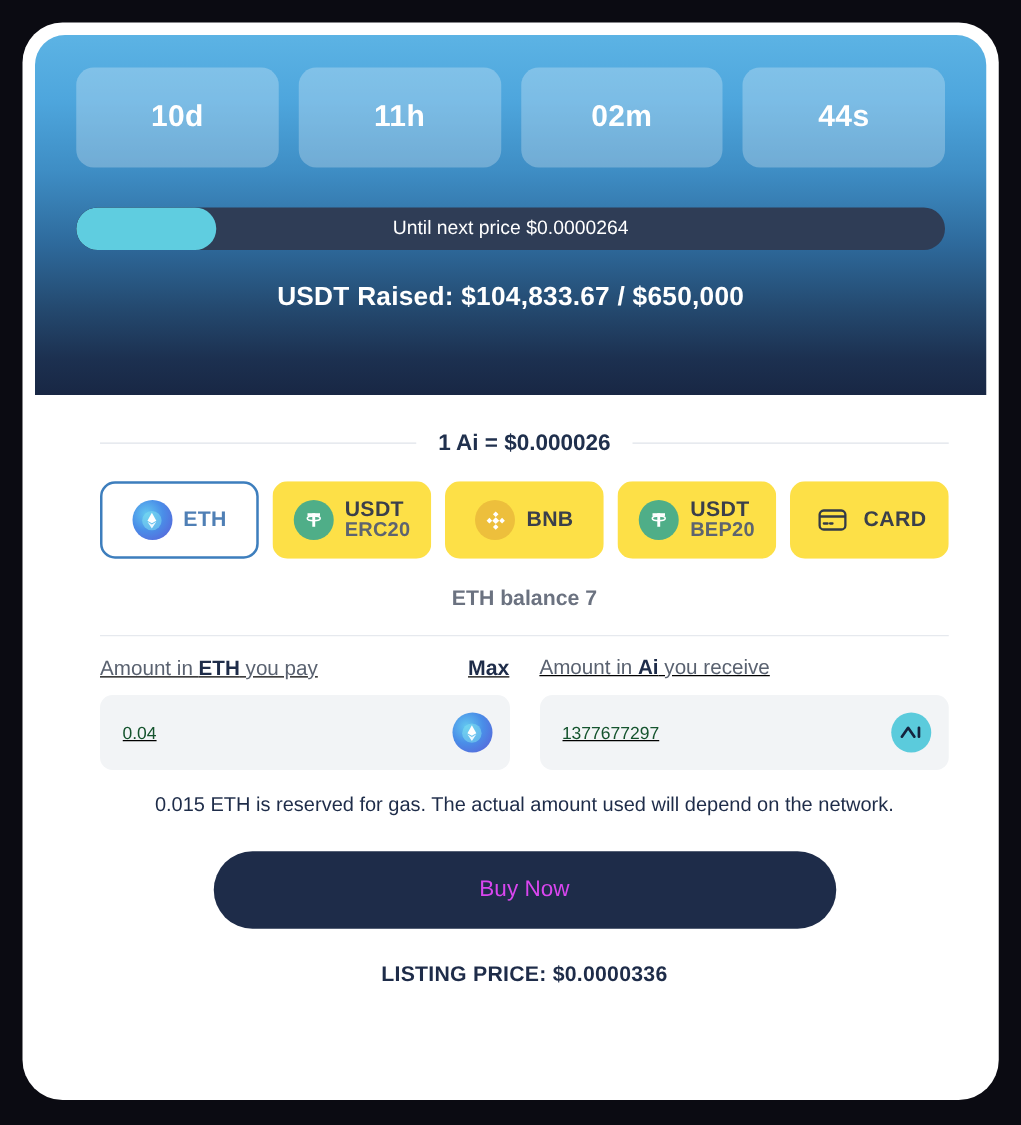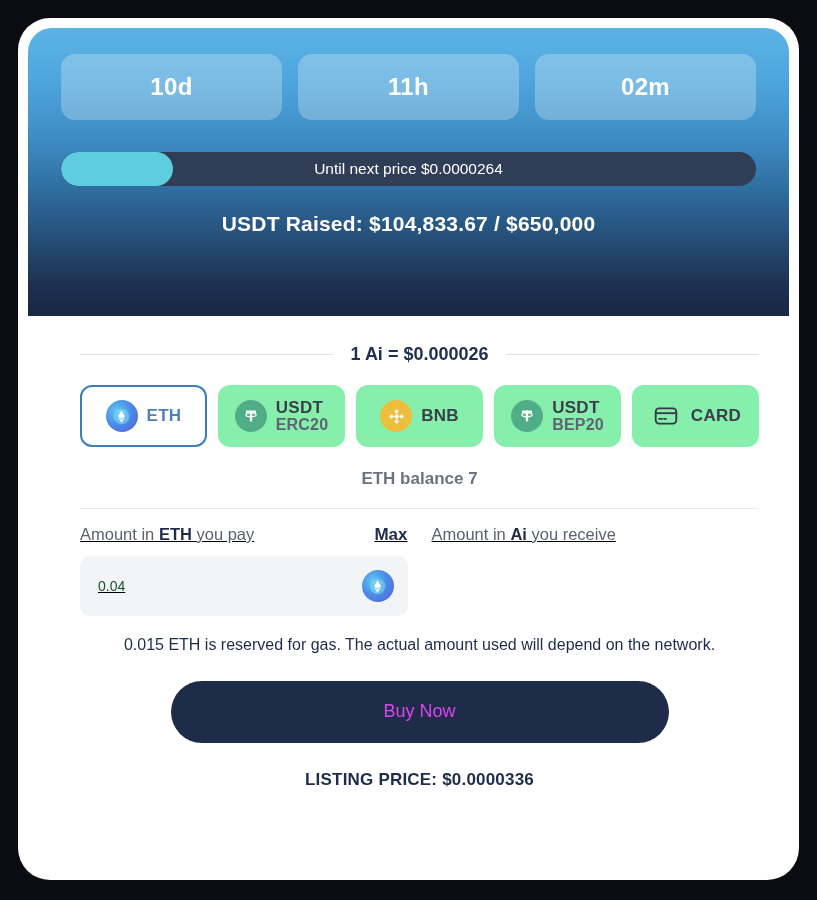--- a/index.html
+++ b/index.html
@@ -44,21 +44,21 @@
     position: relative;
   }
 
   .countdown {
     display: flex;
     gap: 16px;
     justify-content: space-between;
   }
   .cd-box {
     flex: 1;
-    height: 66px;
+    height: 80px;
     border-radius: 14px;
     background: rgba(255,255,255,0.26);
     display: flex;
     align-items: center;
     justify-content: center;
   }
   .cd-box span {
     color: #ffffff;
     font-size: 24px;
     font-weight: bold;
@@ -126,21 +126,21 @@
   
   .chips {
     display: flex;
     gap: 11px;
     justify-content: space-between;
   }
   .chip {
     flex: 1;
     height: 62px;
     border-radius: 12px;
-    background: #86efac;
+    background: #fde047;
     border: 2px solid transparent;
     display: flex;
     align-items: center;
     justify-content: center;
     gap: 9px;
     padding: 0 8px;
     cursor: pointer;
   }
   .chip.selected {
     background: #ffffff;
@@ -264,20 +264,23 @@
 
     <div class="countdown">
       <div class="cd-box">
         <span>10d</span>
       </div>
       <div class="cd-box">
         <span>11h</span>
       </div>
       <div class="cd-box">
         <span>02m</span>
+      </div>
+      <div class="cd-box">
+        <span>44s</span>
       </div>
     </div>
 
     <div class="progress-wrap">
       <div class="progress-fill" style="width: 16.1%;"></div>
       <div class="progress-label">Until next price $0.0000264</div>
     </div>
 
     <div class="raised">USDT Raised: $104,833.67 / $650,000</div>
   </div>
@@ -386,20 +389,29 @@
               <path d="M12 16.3 L17 13.3 L12 21 L7 13.3 Z" fill="#eaf7ff"></path>
             </svg>
           </span>
         </div>
       </div>
 
       <div class="field">
         <div class="field-head">
           <span class="field-label"><span>Amount in </span><b>Ai</b><span> you receive</span></span>
         </div>
+        <div class="input-box">
+          <input type="text" value="1377677297" style="">
+          <span class="icon-circle ic-ai">
+            <svg width="20" height="20" viewBox="0 0 24 24" aria-hidden="true">
+              <path d="M3 16 L9 7.5 L15 16" fill="none" stroke="#14243f" stroke-width="2.6" stroke-linecap="round" stroke-linejoin="round"></path>
+              <line x1="19.4" y1="7.5" x2="19.4" y2="16" stroke="#14243f" stroke-width="2.6" stroke-linecap="round"></line>
+            </svg>
+          </span>
+        </div>
       </div>
 
     </div>
 
     <div class="gas-note">0.015 ETH is reserved for gas. The actual amount used will depend on the network.</div>
 
     <button class="buy-btn">Buy Now</button>
 
     <div class="listing">LISTING PRICE: $0.0000336</div>
 

